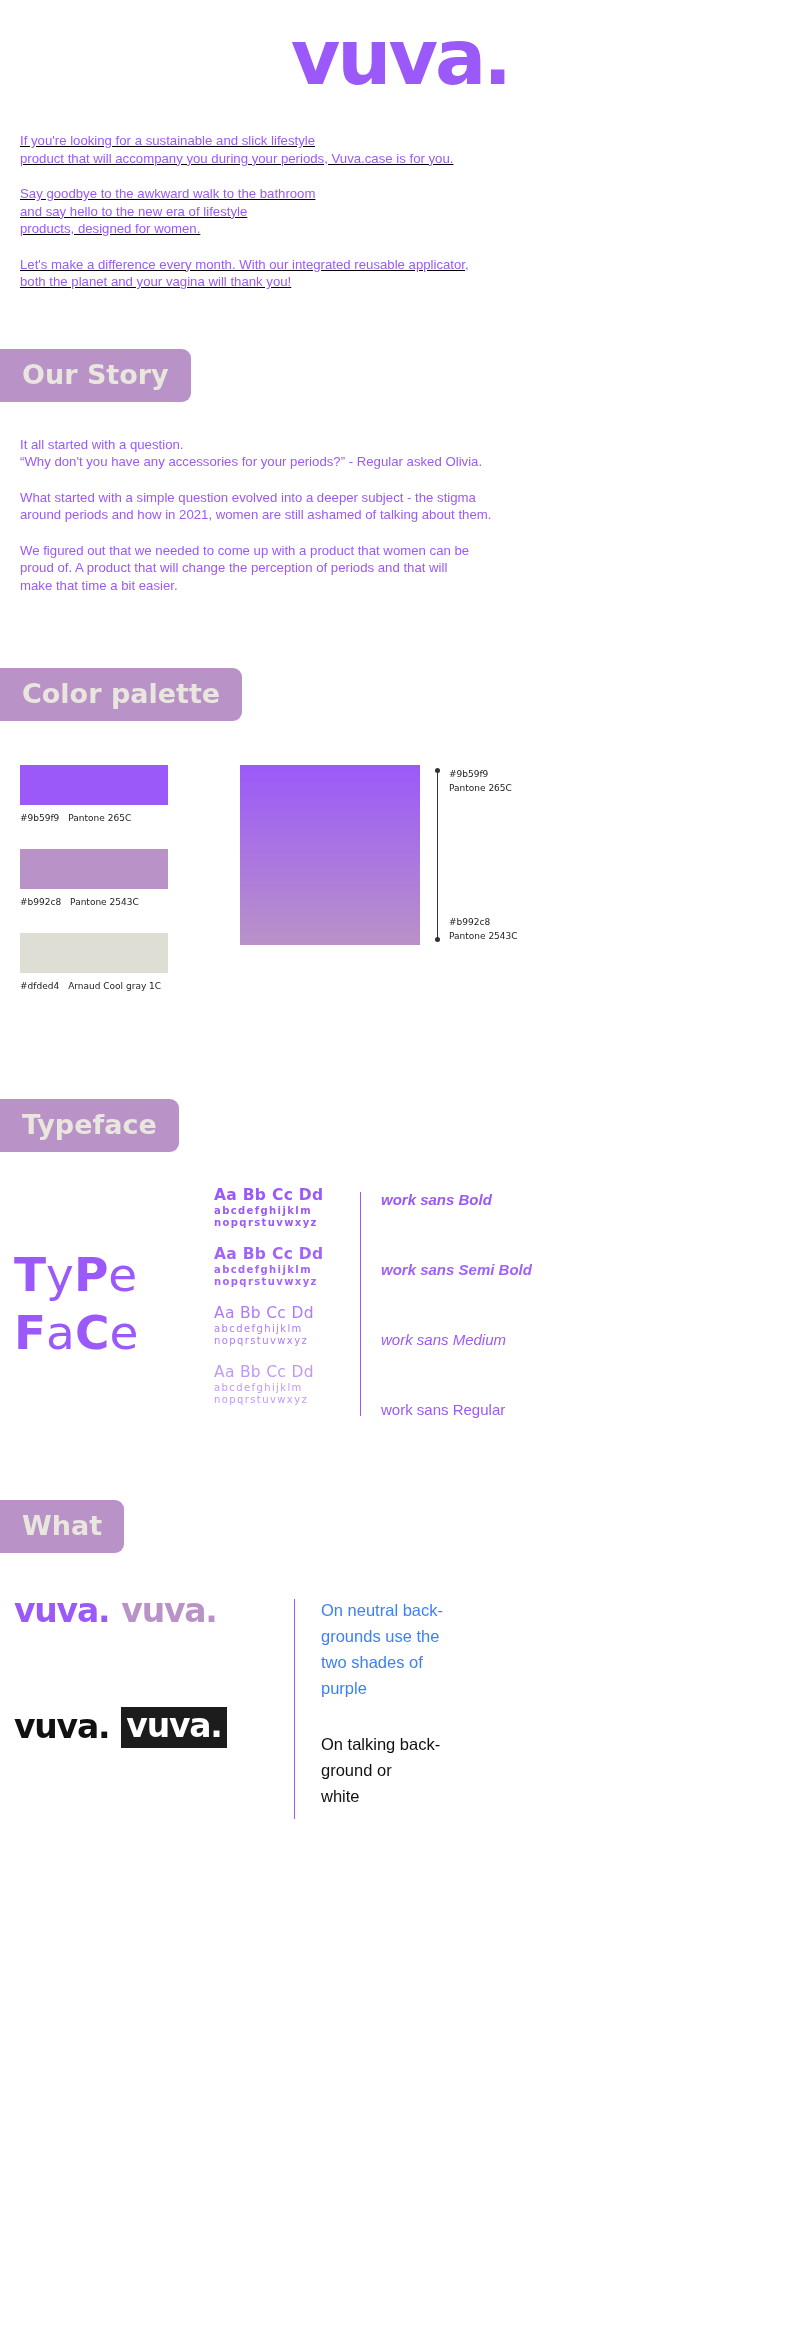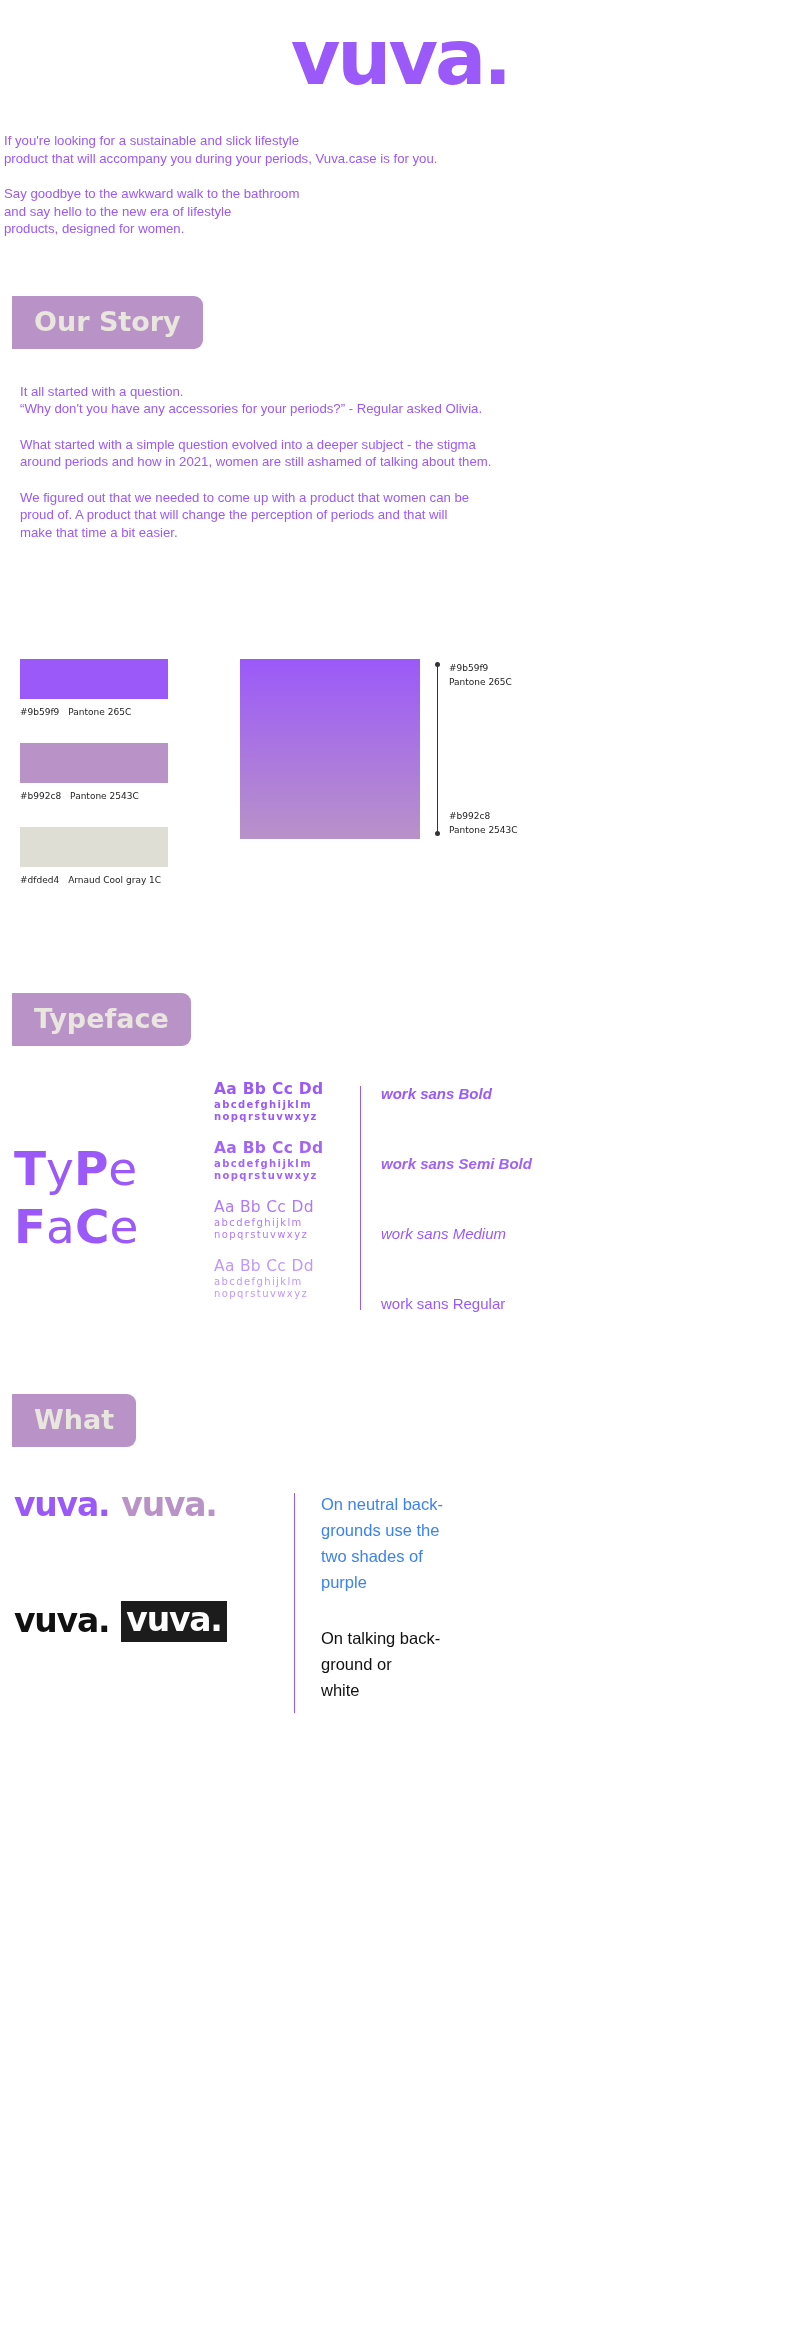--- a/index.html
+++ b/index.html
@@ -26,23 +26,24 @@
     font-weight: bold;
     font-size: 76px;
     color: #9b59f9;
     letter-spacing: -3px;
     line-height: 1.0;
     display: inline-block;
   }
 
   
   .intro-block {
-    padding-left: 4px;
+    padding-left: 20px;
     padding-right: 20px;
     padding-top: 26px;
+    text-decoration: underline;
   }
   .para {
     color: #9b59f9;
     font-size: 13.2px;
     line-height: 17.5px;
     margin-bottom: 18px;
     white-space: pre-line;
     font-family: "Liberation Sans", sans-serif;
   }
 
@@ -54,21 +55,21 @@
     font-weight: bold;
     font-size: 27px;
     line-height: 1;
     padding: 12px 22px 14px 22px;
     display: inline-block;
     border-top-right-radius: 9px;
     border-bottom-right-radius: 9px;
     margin-left: 0;
     letter-spacing: 0px;
   }
-  .banner-row { padding-left: 12px; }
+  .banner-row { padding-left: 0; }
 
   
   .story-section { margin-top: 58px; }
   .story-body { padding-left: 20px; padding-right: 30px; padding-top: 34px; }
 
   
   .palette-section { margin-top: 74px; }
   .palette-area {
     position: relative;
     padding-top: 44px;
@@ -273,38 +274,43 @@
 <div class="logo-header">
   <div class="logo-wordmark-big">vuva.</div>
 </div>
 
 <div class="intro-block">
   <p class="para">If you're looking for a sustainable and slick lifestyle
 product that will accompany you during your periods, Vuva.case is for you.</p>
   <p class="para">Say goodbye to the awkward walk to the bathroom
 and say hello to the new era of lifestyle
 products, designed for women.</p>
+  <p class="para">Let's make a difference every month. With our integrated reusable applicator,
+both the planet and your vagina will thank you!</p>
 </div>
 
 <div class="story-section">
   <div class="banner-row">
     <div class="section-banner">Our Story</div>
   </div>
   <div class="story-body">
     <p class="para">It all started with a question.
 “Why don't you have any accessories for your periods?” - Regular asked Olivia.</p>
     <p class="para">What started with a simple question evolved into a deeper subject - the stigma
 around periods and how in 2021, women are still ashamed of talking about them.</p>
     <p class="para">We figured out that we needed to come up with a product that women can be
 proud of. A product that will change the perception of periods and that will
 make that time a bit easier.</p>
   </div>
 </div>
 
 <div class="palette-section">
+  <div class="banner-row">
+    <div class="section-banner">Color palette</div>
+  </div>
 
   <div class="palette-area">
 
     <div class="swatch-col">
 
       <div class="swatch-item">
         <div class="swatch-chip" style="background: rgb(155, 89, 249);"></div>
         <div class="swatch-label"><span class="swatch-hex">#9b59f9</span><span>Pantone 265C</span></div>
       </div>
 

